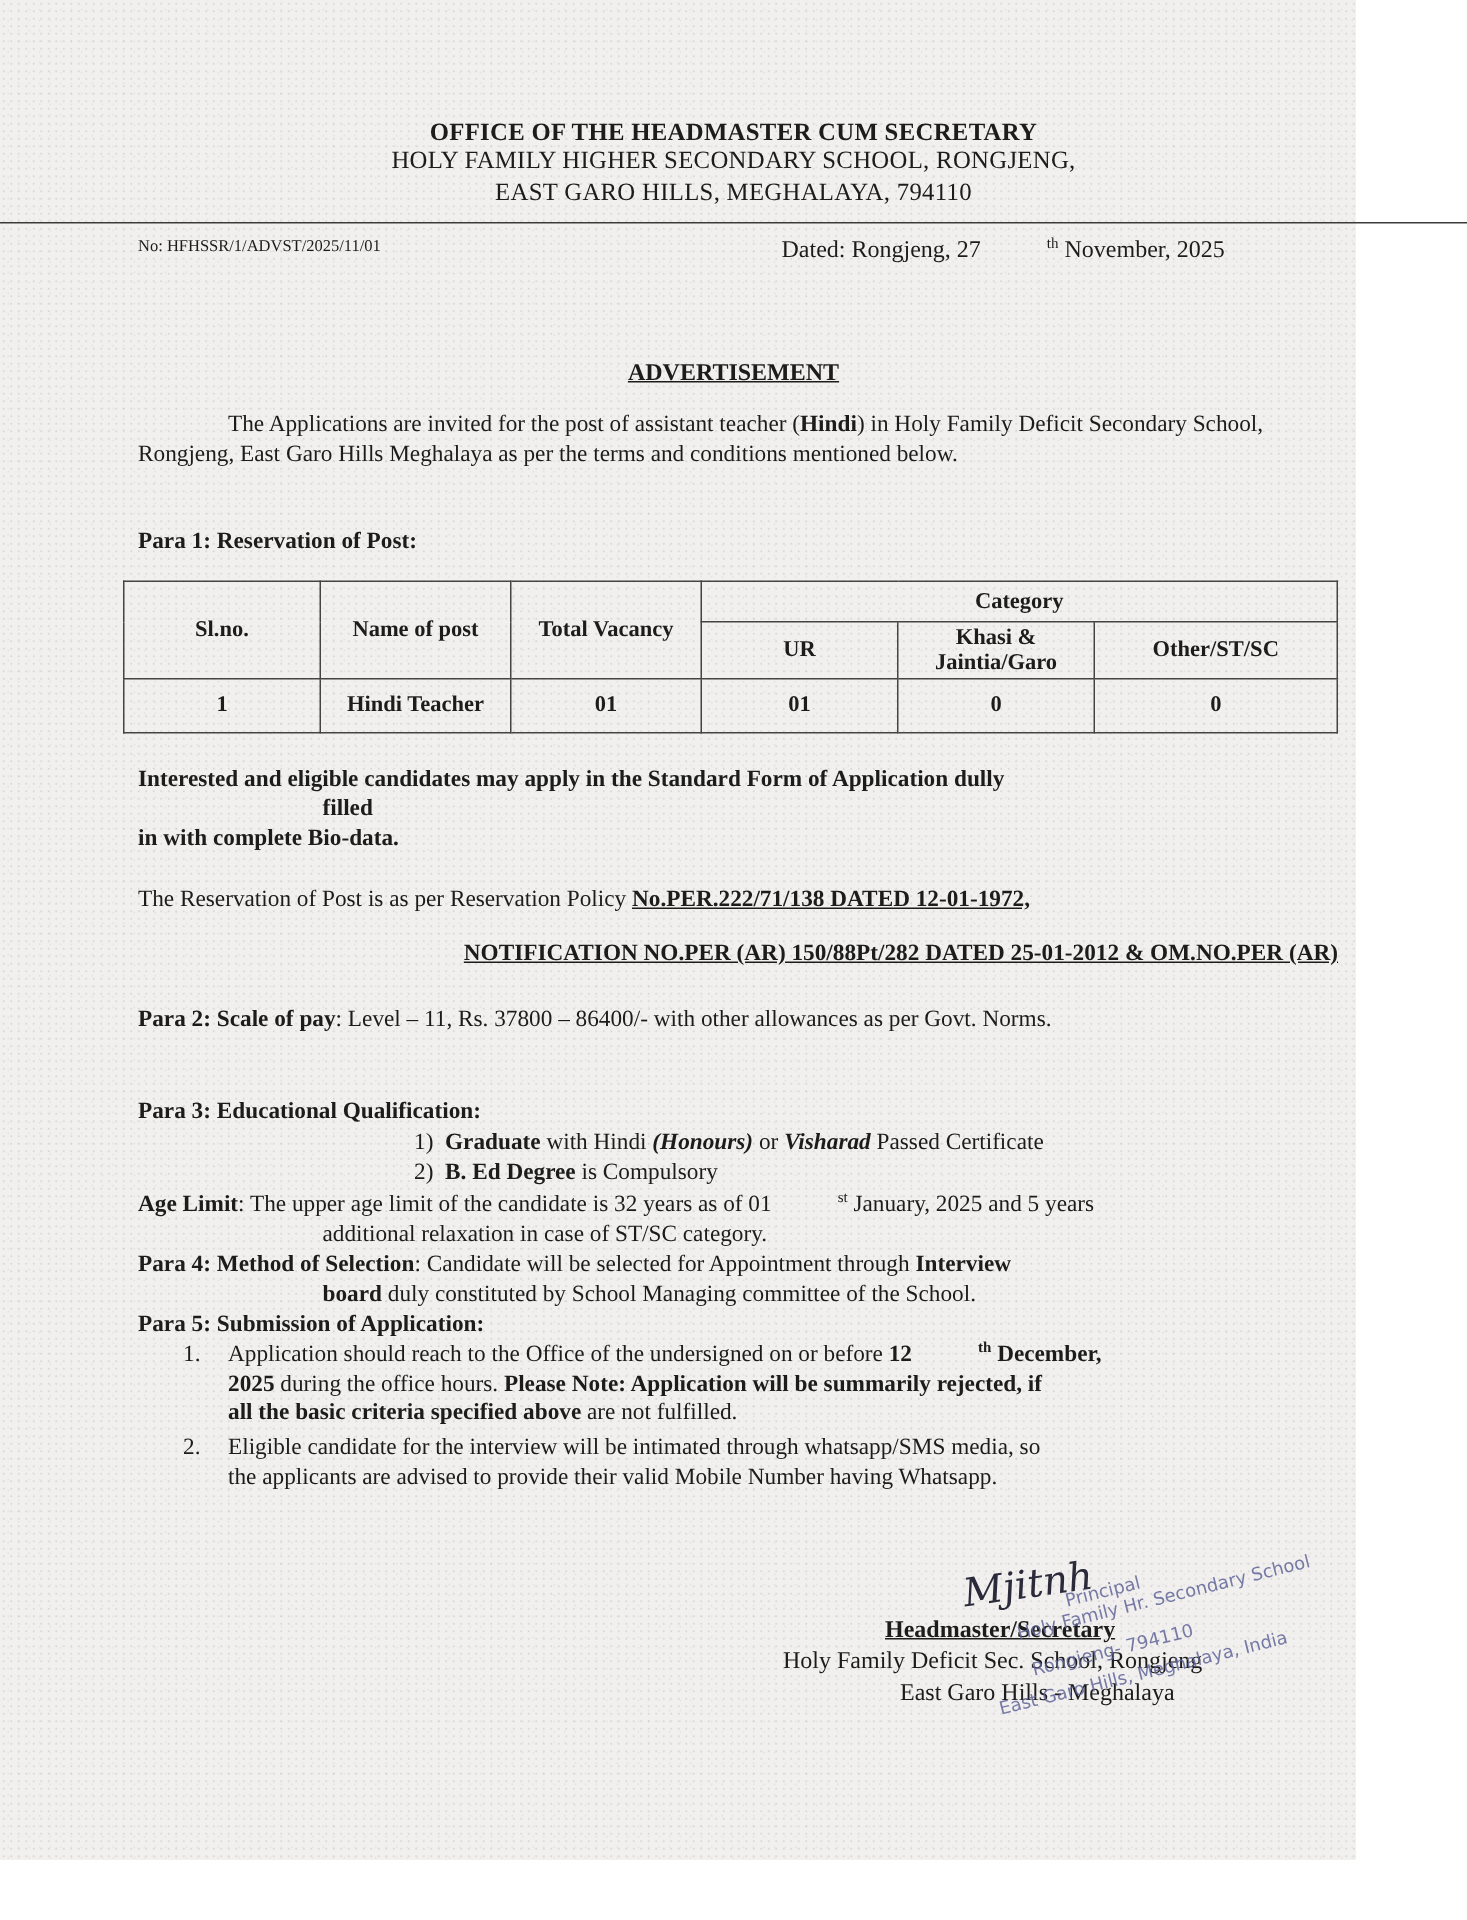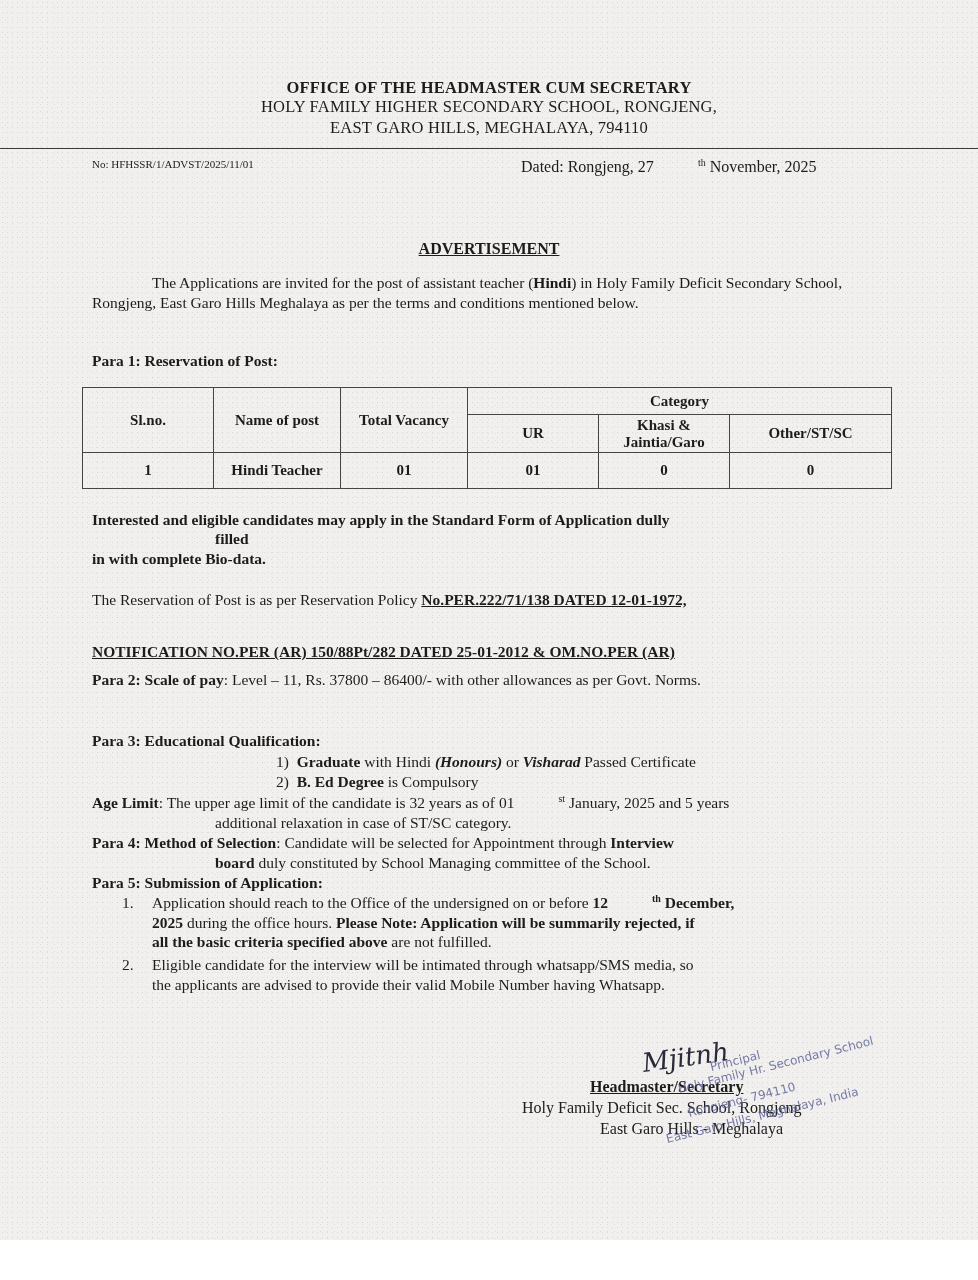--- a/index.html
+++ b/index.html
@@ -1,21 +1,21 @@
 <!DOCTYPE html>
 <html><head>
 <meta charset="utf-8">
 <style>
   html, body { margin: 0; padding: 0; }
   body {
     width: 978px; height: 1280px; background: #ffffff; position: relative; overflow: hidden;
     font-family: "Liberation Serif", "DejaVu Serif", serif; color: #1c1c1c;
   }
   .paper {
-    position: absolute; left: 0; top: 0; width: 978px; height: 1240px;
+    position: absolute; left: 0; top: 0; width: 904px; height: 1240px;
     background-color: #f1f0ef;
     background-image:
       radial-gradient(rgba(120,120,120,0.18) 0.6px, transparent 0.8px),
       radial-gradient(rgba(90,90,90,0.12) 0.5px, transparent 0.7px);
     background-size: 5px 5px, 7px 7px;
     background-position: 0 0, 2px 3px;
   }
   .abs { position: absolute; }
   .hdr { left: 0; width: 978px; text-align: center; font-size: 16.5px; letter-spacing: 0.2px; }
   .hdr.bold { font-weight: bold; }
@@ -79,21 +79,21 @@
       <td>0</td>
     </tr>
   </tbody>
     </table>
 
   <div class="abs para b" style="top:510px;">Interested and eligible candidates may apply in the Standard Form of Application dully</div>
   <div class="abs para b" style="top:549px;">in with complete Bio-data.</div>
   <div class="abs para b" style="top:529px; left:215px; width:300px;">filled</div>
 
   <div class="abs para" style="top:590px;"><span>The Reservation of Post is as per Reservation Policy </span><span class="b u">No.PER.222/71/138 DATED 12-01-1972,</span></div>
-  <div class="abs para b" style="top:642px;"><span class="u">NOTIFICATION NO.PER (AR) 150/88Pt/282 DATED 25-01-2012 &amp; OM.NO.PER (AR)</span></div>
+  <div class="abs para b" style="top:626px;text-align:right;"><span class="u">NOTIFICATION NO.PER (AR) 150/88Pt/282 DATED 25-01-2012 &amp; OM.NO.PER (AR)</span></div>
 
   <div class="abs para" style="top:670px;"><span class="b">Para 2: Scale of pay</span><span>: Level – 11, Rs. 37800 – 86400/- with other allowances as per Govt. Norms.</span></div>
 
   <div class="abs para b" style="top:731px;">Para 3: Educational Qualification:</div>
   <div class="abs para" style="top:752px; left:276px; width:620px;"><span>1)</span>&nbsp;&nbsp;<span class="b">Graduate</span><span> with Hindi </span><span class="b i">(Honours)</span><span> or </span><span class="b i">Visharad</span><span> Passed Certificate</span></div>
   <div class="abs para" style="top:772px; left:276px; width:620px;"><span>2)</span>&nbsp;&nbsp;<span class="b">B. Ed Degree</span><span> is Compulsory</span></div>
 
   <div class="abs para" style="top:793px;"><span class="b">Age Limit</span><span>: The upper age limit of the candidate is 32 years as of 01</span><sup>st</sup><span> January, 2025 and 5 years</span></div>
   <div class="abs para" style="top:813px; left:215px; width:600px;">additional relaxation in case of ST/SC category.</div>
 

